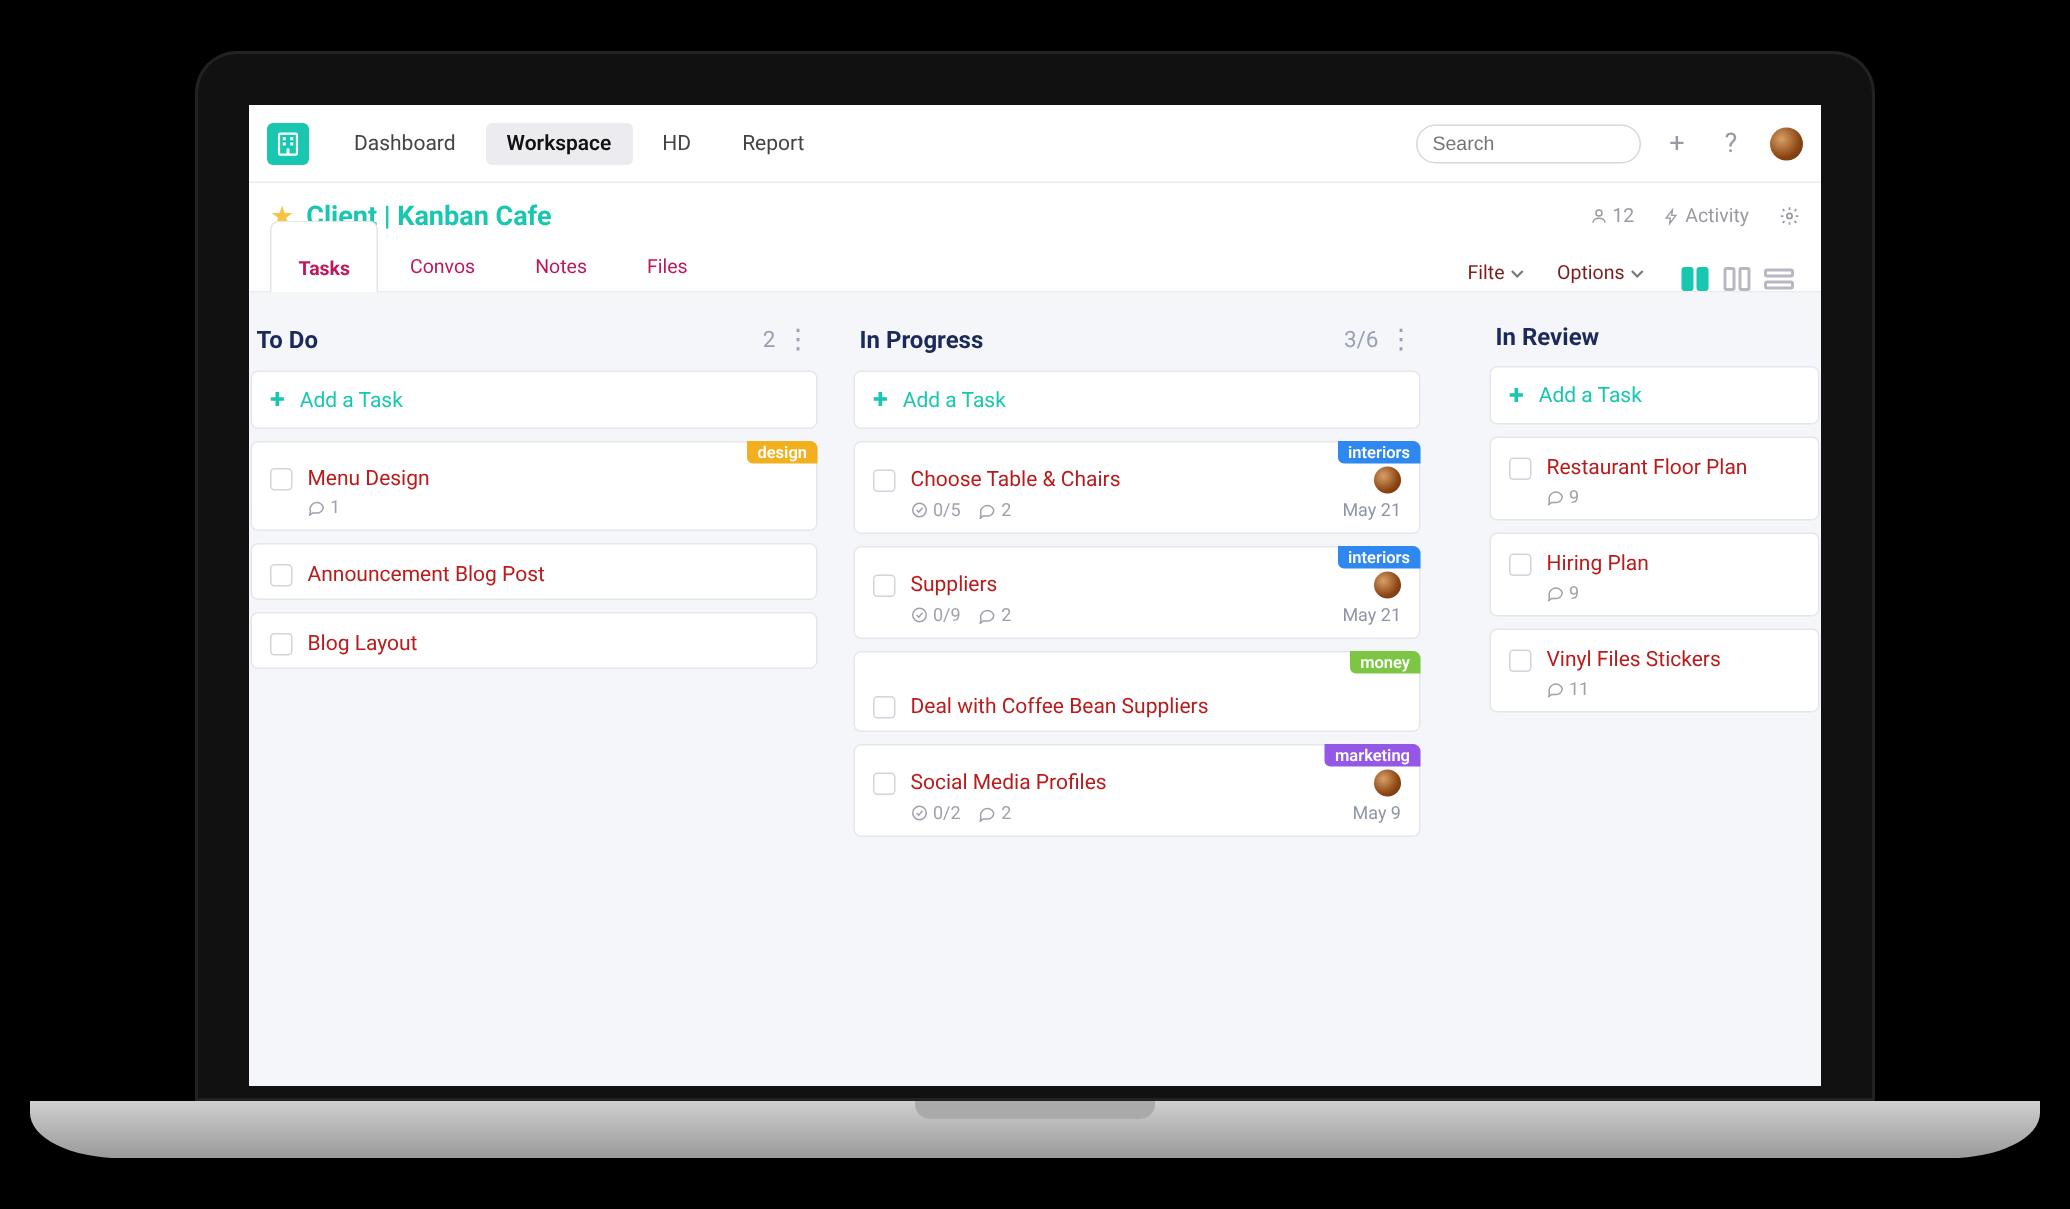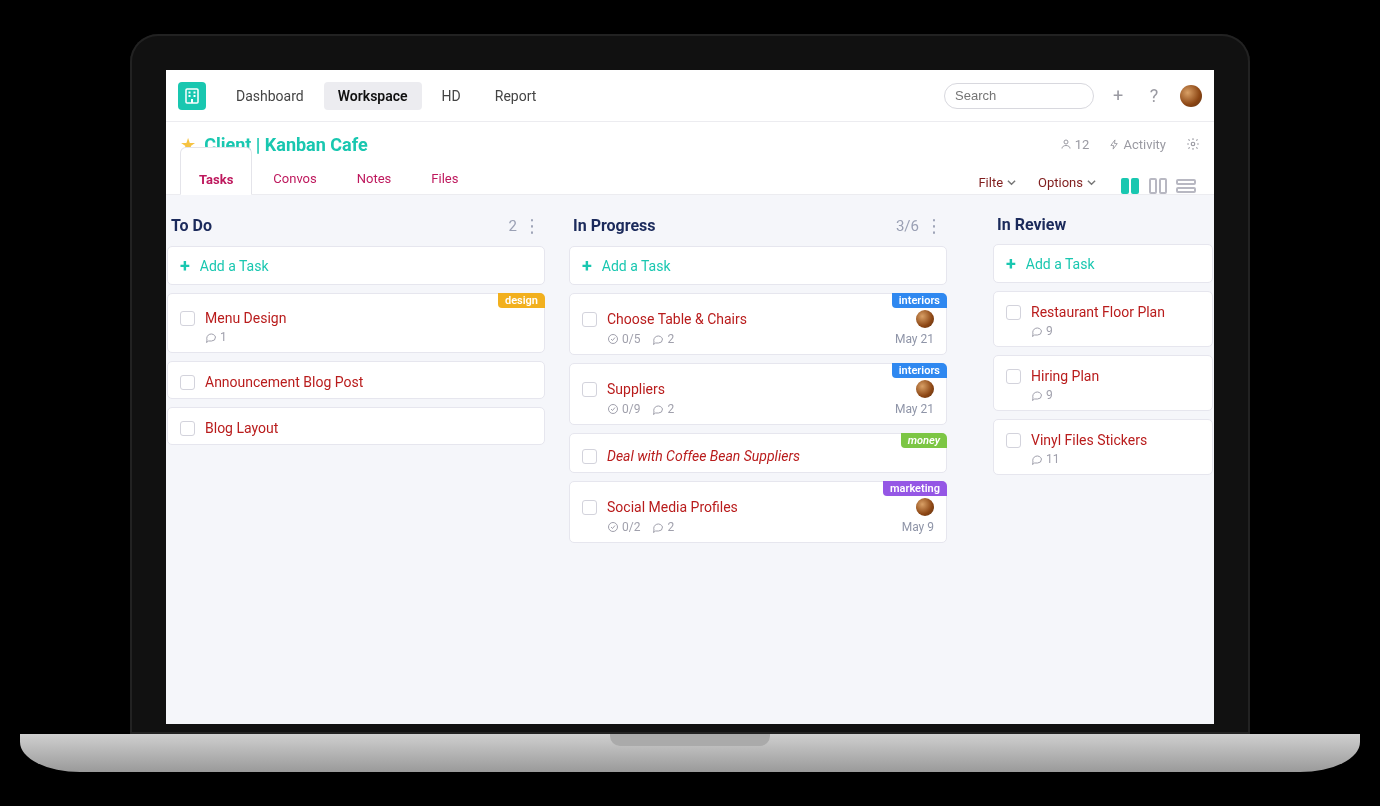--- a/index.html
+++ b/index.html
@@ -445,21 +445,21 @@
                 </span>
                 <span class="meta">
                   <svg width="12" height="12" viewBox="0 0 24 24" fill="none" stroke="currentColor" stroke-width="2">
                     <path d="M21 12a8 8 0 0 1-8 8H7l-4 3 1-5a8 8 0 1 1 17-6z"></path>
                   </svg>
                   <span>2</span>
                 </span>
                 <span class="card-date">May 21</span>
               </div>
             </div>
-            <div class="card" style="padding-top: 12px; font-style: italic;">
+            <div class="card" style="padding-top: 26px;">
               <div class="tag money">money</div>
               <div class="card-row1">
                 <div class="checkbox"></div>
                 <div class="card-title">Deal with Coffee Bean Suppliers</div>
               </div>
             </div>
             <div class="card" style="padding-top: 14px;">
               <div class="tag marketing">marketing</div>
               <div class="card-row1">
                 <div class="checkbox"></div>

